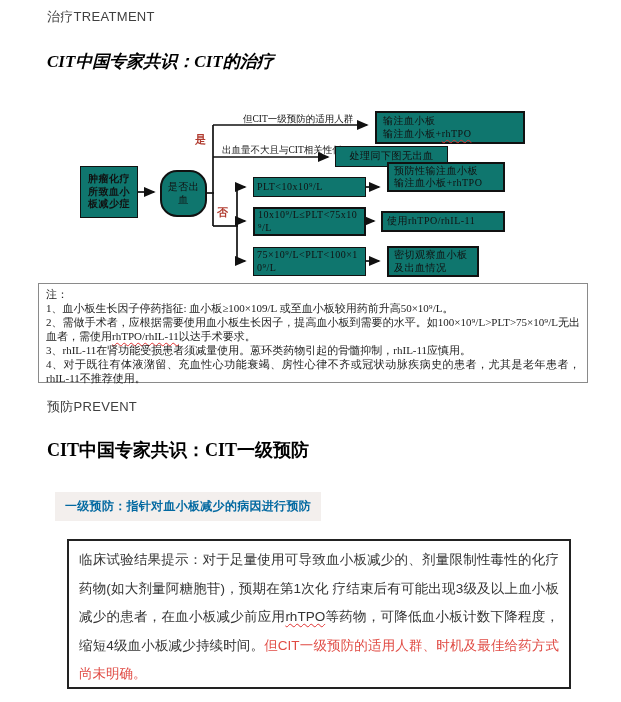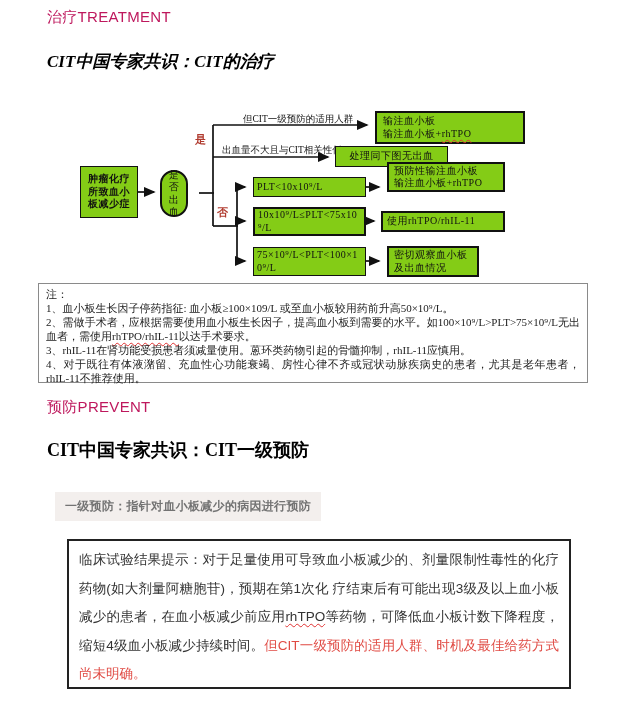--- a/index.html
+++ b/index.html
@@ -1,37 +1,37 @@
 <!DOCTYPE html>
 <html><head>
 <meta charset="utf-8">
 <style>
   html,body{margin:0;padding:0;background:#fff;}
   .page{position:relative;width:621px;height:702px;background:#ffffff;overflow:hidden;
         font-family:"Liberation Sans",sans-serif;color:#111;}
   .abs{position:absolute;}
-  .sec-label{font-size:15px;color:#be185d;letter-spacing:.3px;}
+  .sec-label{font-size:13px;color:#404040;letter-spacing:.3px;}
   .big-heading{font-family:"Liberation Serif",serif;font-weight:bold;color:#000;}
-  .flow-box{position:absolute;border:1.5px solid #111;background:#84cc16;
+  .flow-box{position:absolute;border:1.5px solid #111;background:#0f766e;
             font-family:"Liberation Serif",serif;font-size:10px;color:#111;
             display:flex;align-items:center;justify-content:center;text-align:center;
             letter-spacing:.5px;line-height:1.25;box-sizing:border-box;padding:1px 3px;}
   .flow-box.thick{border-width:2px;}
   .flow-box.left{justify-content:flex-start;text-align:left;}
   .flow-box.brk{word-break:break-all;}
   .branch-label{position:absolute;font-family:"Liberation Serif",serif;font-size:9.5px;color:#111;white-space:nowrap;}
   .yn{position:absolute;font-family:"Liberation Serif",serif;font-size:11px;font-weight:bold;color:#b03a2e;}
   .note-box{position:absolute;border:1px solid #8a8a8a;box-sizing:border-box;
             font-family:"Liberation Serif",serif;font-size:11px;line-height:14px;
             color:#222;padding:3px 7px;text-align:justify;}
   .note-box p{margin:0;}
   .wavy{text-decoration:underline wavy #e03131;text-decoration-thickness:1px;
         text-underline-offset:2px;text-decoration-skip-ink:none;}
   .def-label{position:absolute;background:#f3efed;font-weight:bold;font-size:12px;
-             color:#737373;padding:6px 10px;letter-spacing:.3px;}
+             color:#0369a1;padding:6px 10px;letter-spacing:.3px;}
   .trial-box{position:absolute;border:2px solid #222;box-sizing:border-box;
              padding:5px 10px;font-size:13.5px;line-height:28.5px;color:#333;
              text-align:justify;}
   .red-text{color:#e04b44;}
   svg line{stroke:#111;stroke-width:1.7;}
 </style>
 </head>
 <body>
 
 <div class="page">
@@ -57,21 +57,21 @@
       <line x1="237" y1="187" x2="245" y2="187" marker-end="url(#ah)"></line>
       <line x1="237" y1="221" x2="245" y2="221" marker-end="url(#ah)"></line>
       <line x1="237" y1="261" x2="245" y2="261" marker-end="url(#ah)"></line>
       <line x1="365" y1="187" x2="379" y2="187" marker-end="url(#ah)"></line>
       <line x1="365" y1="221" x2="374" y2="221" marker-end="url(#ah)"></line>
       <line x1="365" y1="261" x2="379" y2="261" marker-end="url(#ah)"></line>
     </svg>
 
     <div class="flow-box" style="left:80px;top:166px;width:58px;height:52px;font-weight:bold;">肿瘤化疗所致血小板减少症</div>
 
-    <div class="flow-box thick" style="left:160px;top:170px;width:28px;height:47px;border-radius:17px;">是否出血</div>
+    <div class="flow-box thick" style="left:160px;top:170px;width:47px;height:47px;border-radius:17px;">是否出血</div>
 
     <div class="yn" style="left:195px;top:132px;">是</div>
     <div class="yn" style="left:217px;top:205px;">否</div>
 
     <div class="branch-label" style="left:243px;top:113px;">但CIT一级预防的适用人群</div>
     <div class="flow-box thick left" style="left:375px;top:111px;width:150px;height:33px;padding-left:6px;">
       <div>
         <div>输注血小板</div>
         <div><span>输注血小板+</span><span class="wavy">rhTPO</span></div>
       </div>

